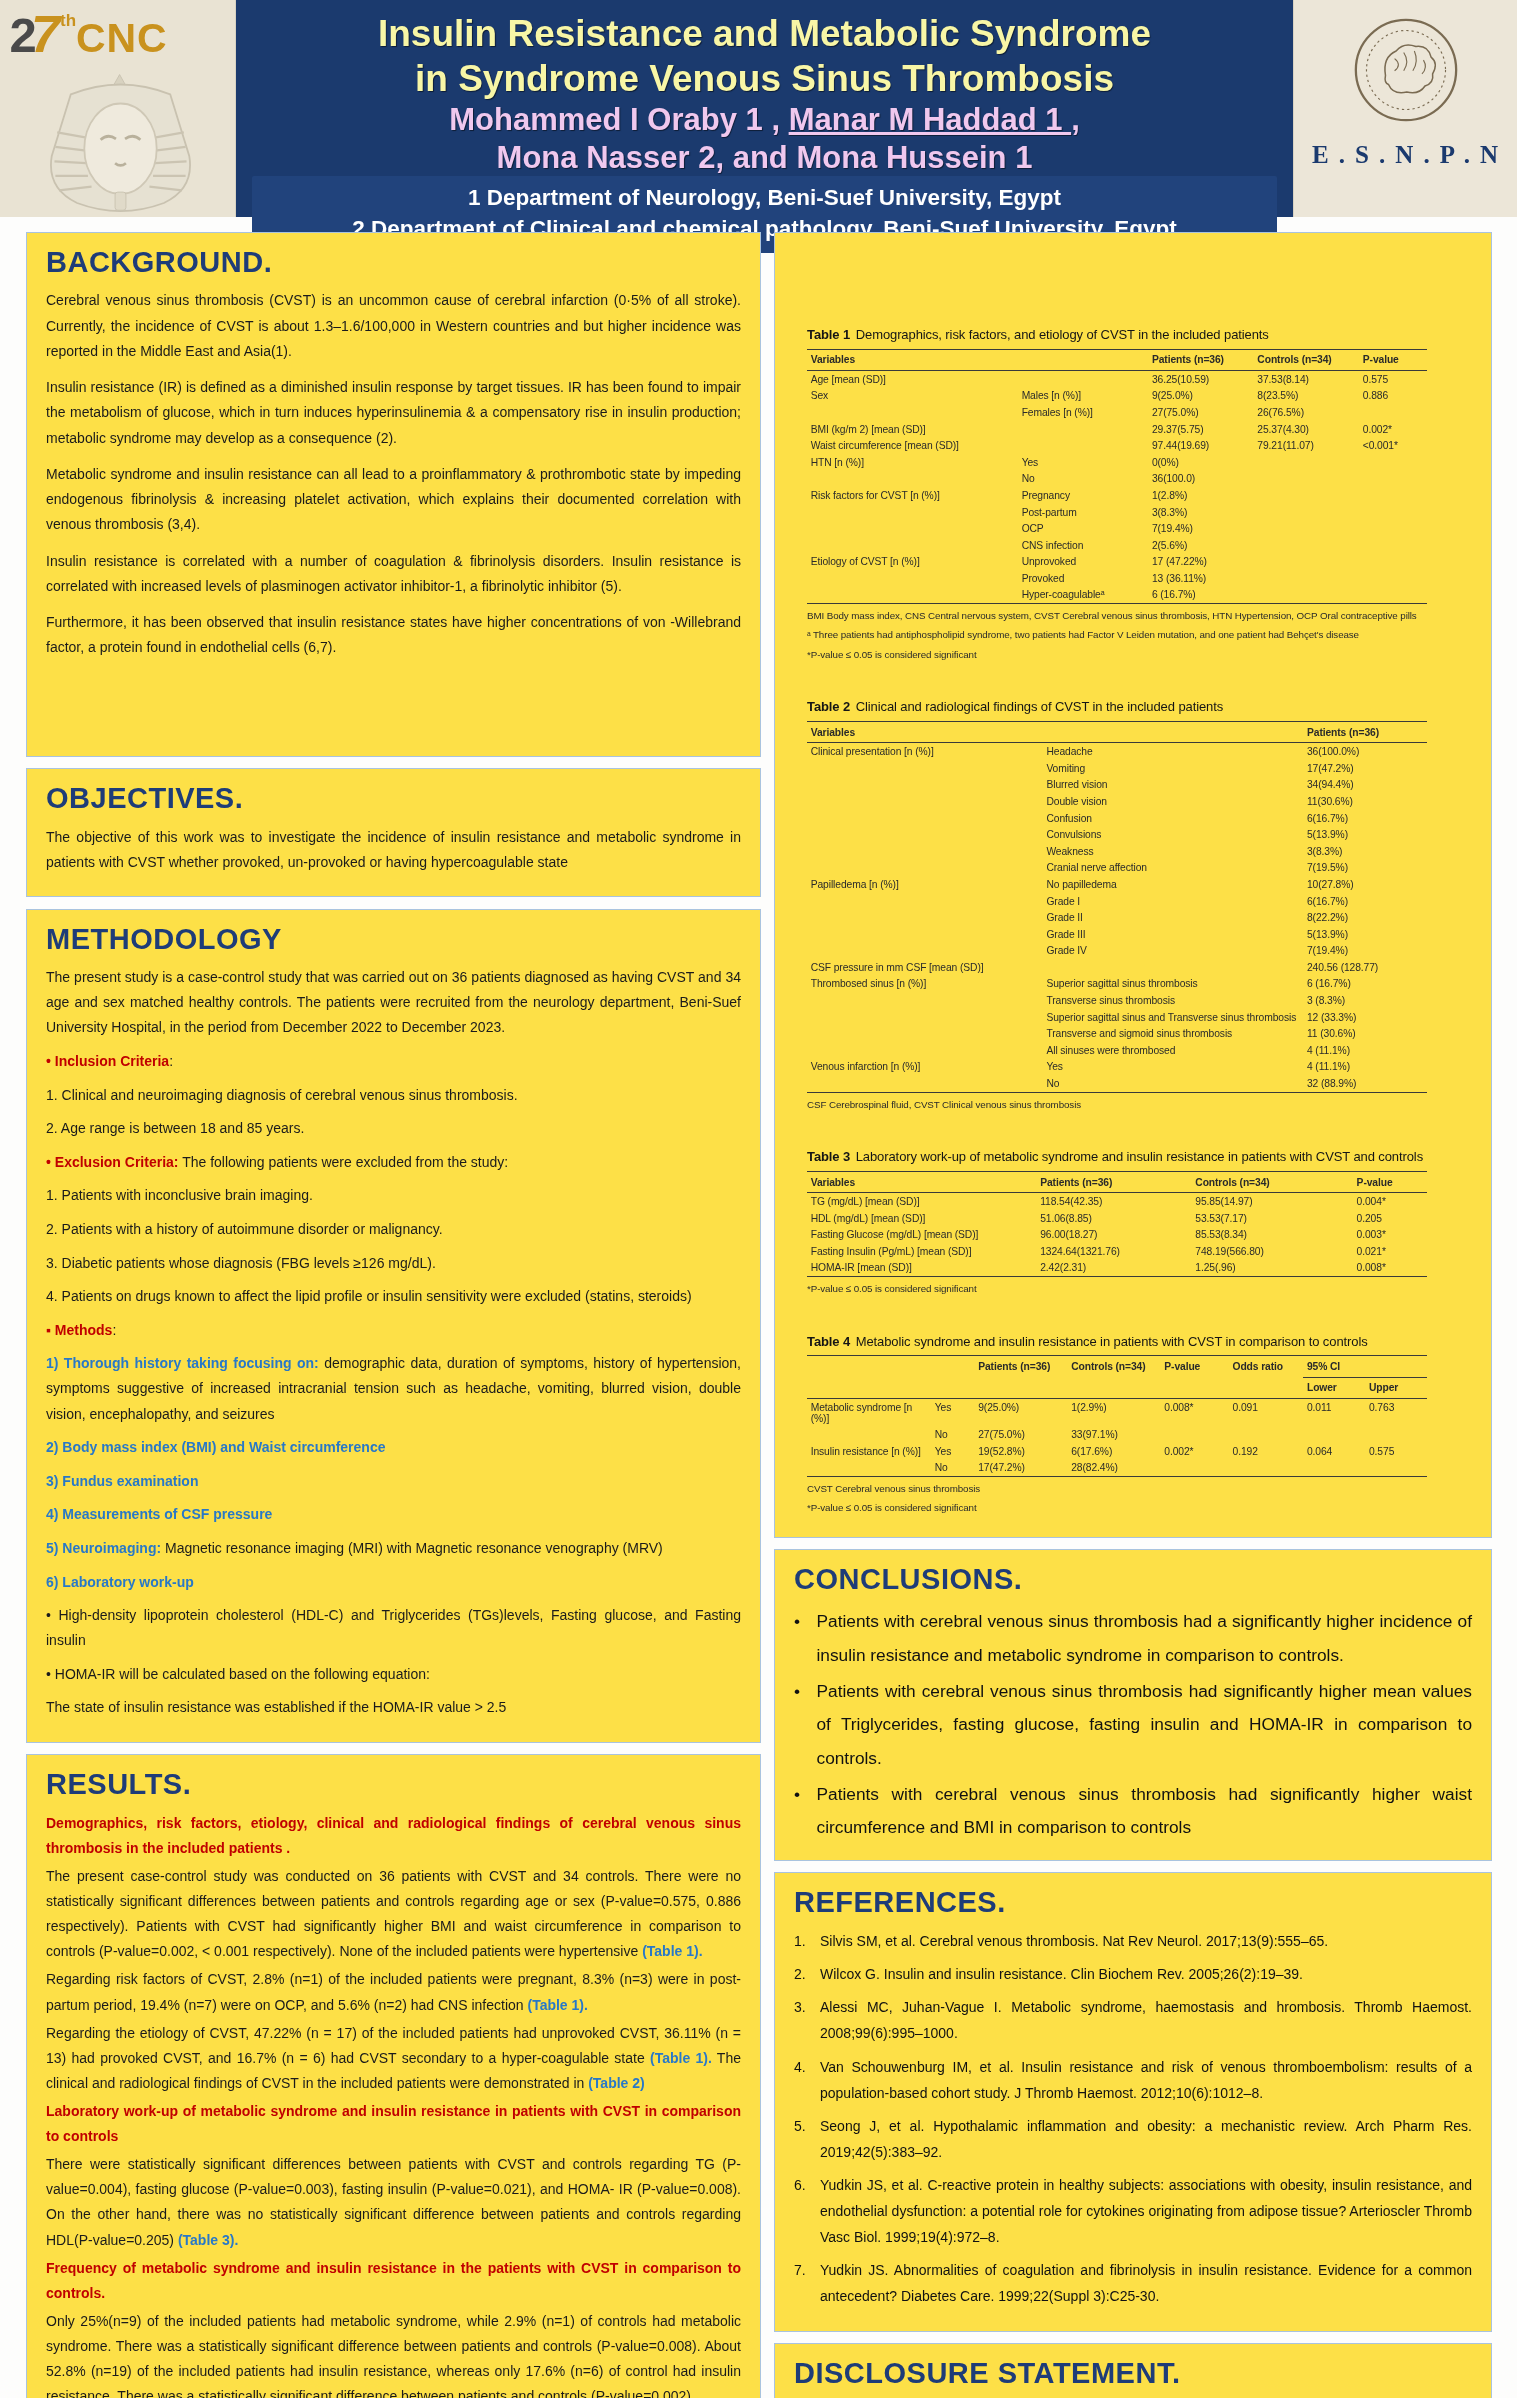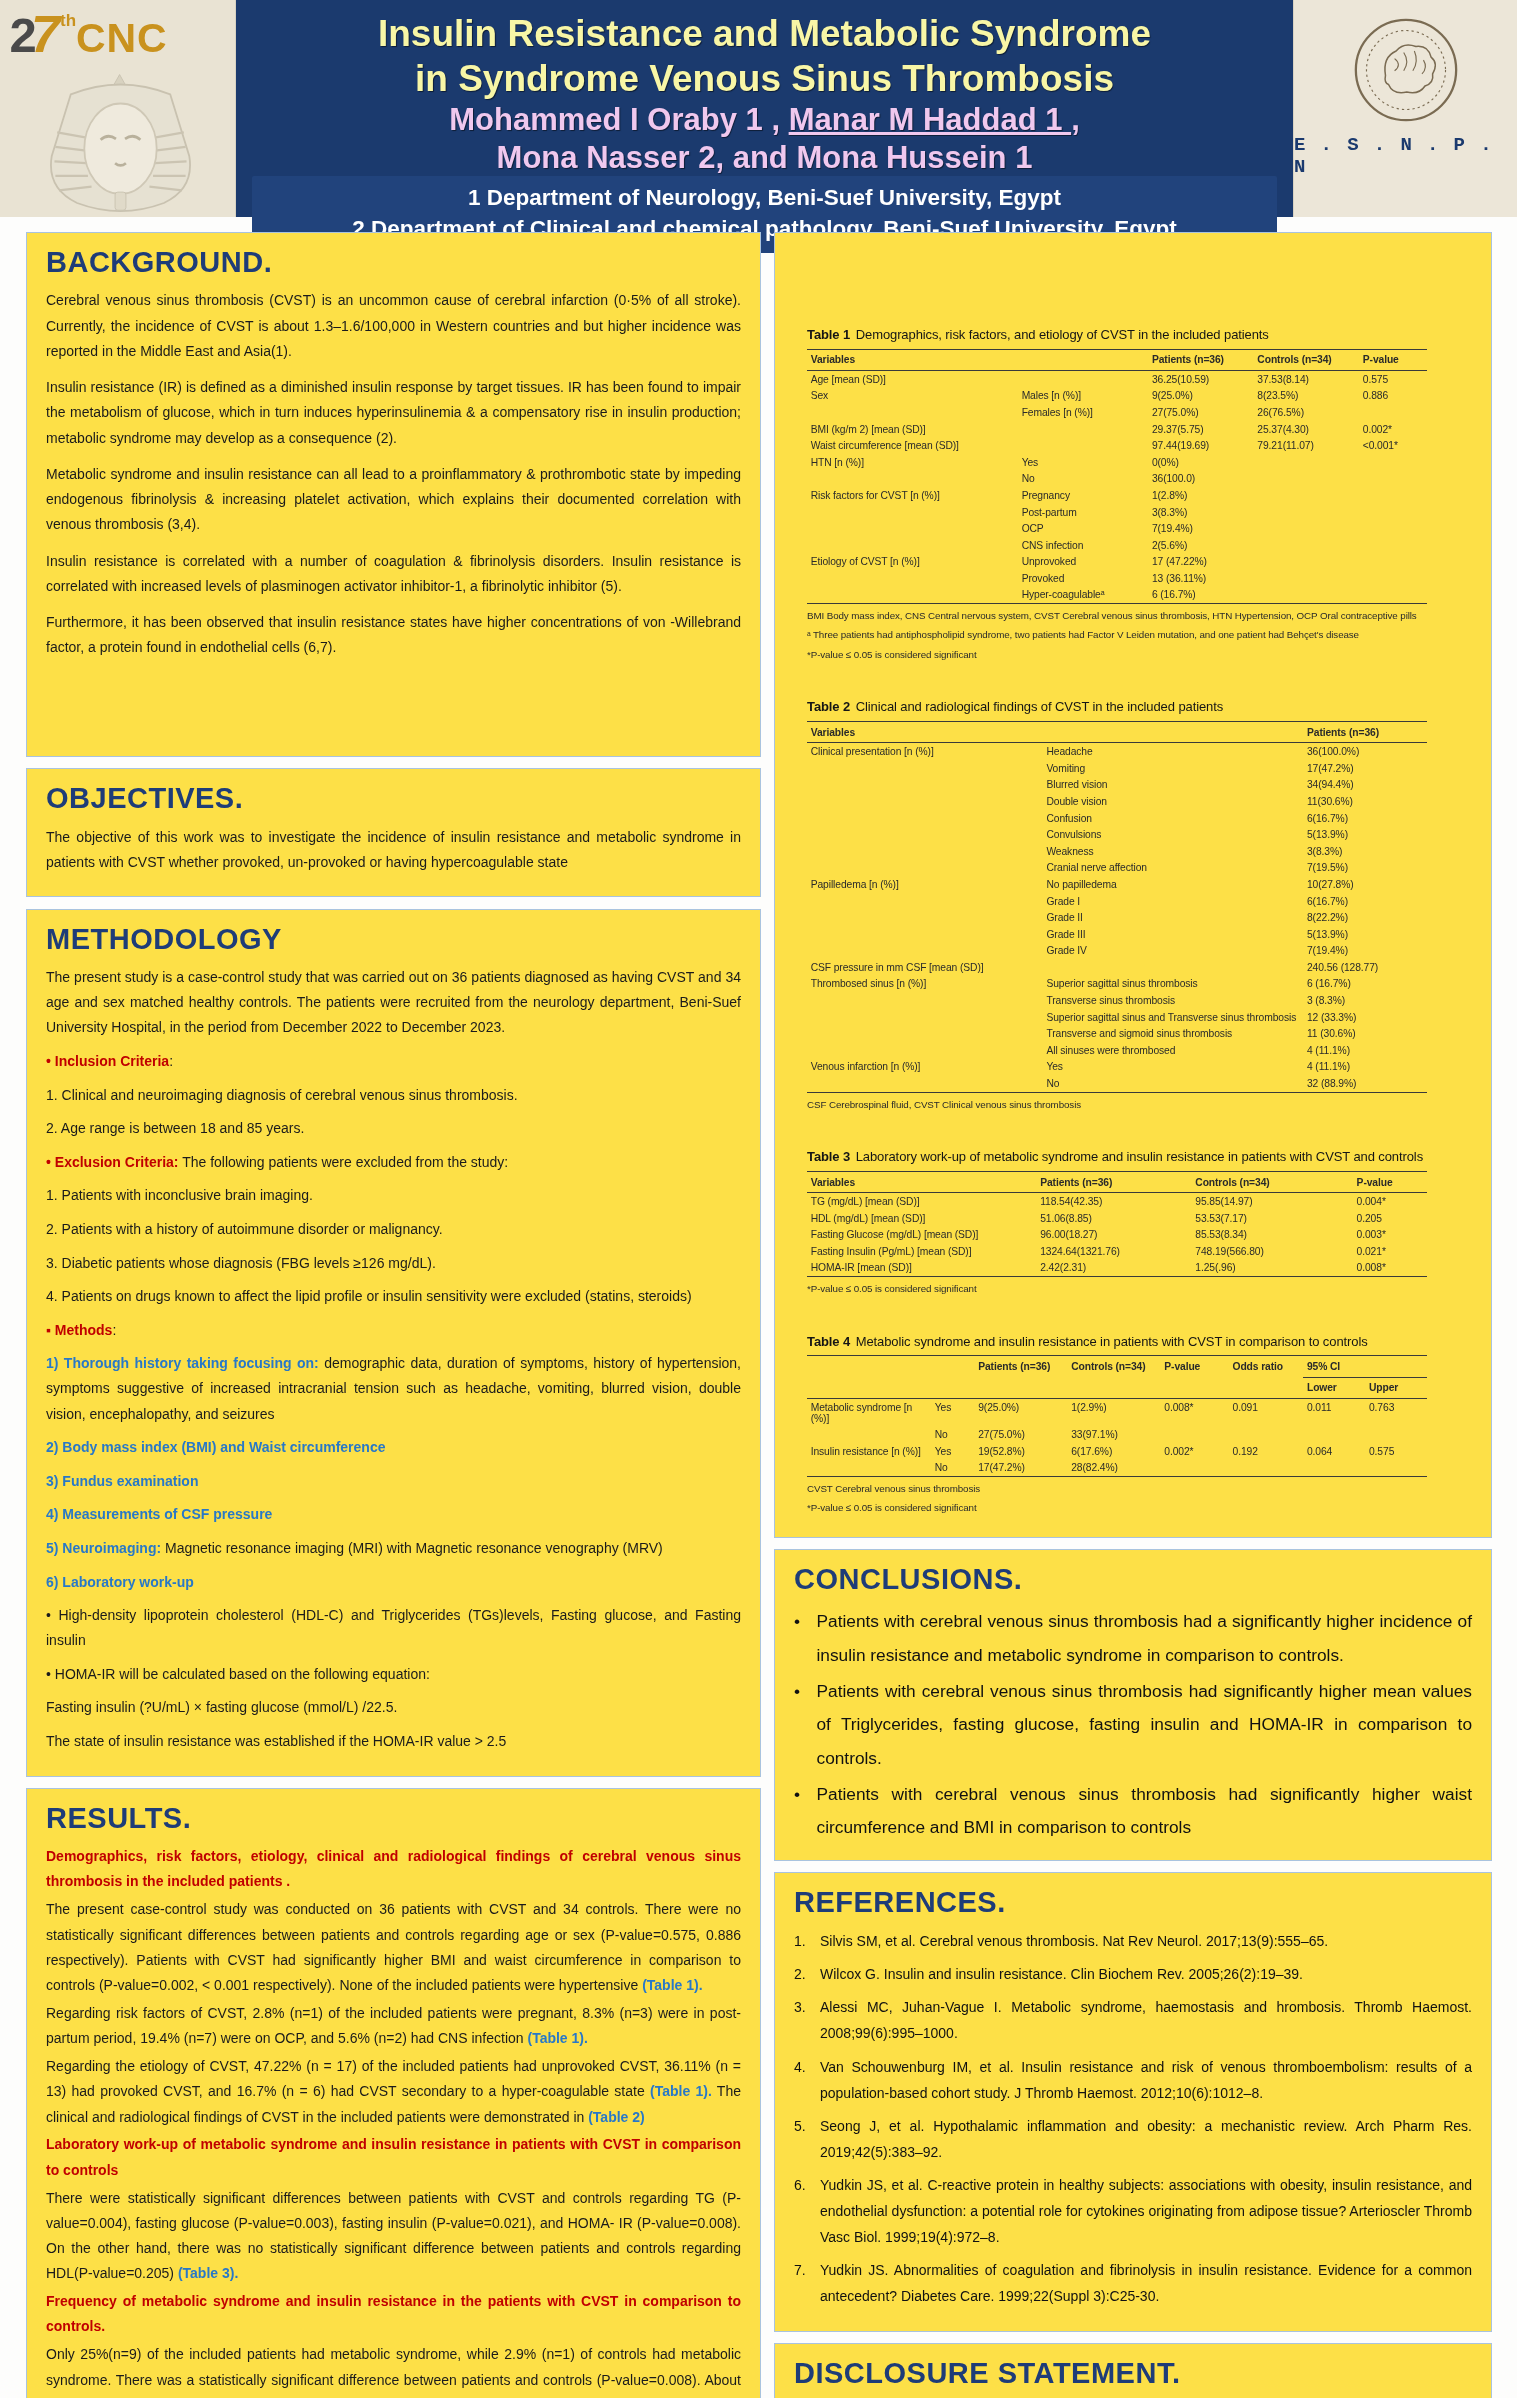--- a/index.html
+++ b/index.html
@@ -18,21 +18,21 @@
   .logo-th{ font-size:17px; font-weight:bold; color:var(--gold,#c9921e); vertical-align:26px; }
   .logo-cnc{ font-size:41px; font-weight:bold; color:var(--gold,#c9921e); letter-spacing:0.9px;}
   .mask-svg{ position:absolute; bottom:-5.6px; left:20.6px; }
   .header-center{ flex:1; background:var(--navy,#1b3a6e); display:flex; flex-direction:column; align-items:center; padding-top:11.2px; }
   .title-line{ color:var(--title-yellow,#f8f6a6); font-size:37px; font-weight:bold; line-height:1.22; text-align:center; text-shadow:0.9px 0.9px 0.9px rgba(0,0,0,.5); }
   .authors-line{ color:var(--author-pink,#f0c8ee); font-size:31px; font-weight:bold; line-height:1.2; text-align:center; text-shadow:0.9px 0.9px 0.9px rgba(0,0,0,.5);}
   .seg-u{ text-decoration:underline; }
   .affiliation-band{ margin-top:auto; width:97%; background:var(--band-navy,#21437c); padding:7.5px 0 9.4px; text-align:center; margin-bottom:7.5px; border-radius:1.9px;}
   .affiliation{ color:#ffffff; font-size:22.5px; font-weight:bold; line-height:1.35; }
   .society-panel{ width:225px; background:#ece6d8; display:flex; flex-direction:column; align-items:center; padding-top:13px; border-left:1.9px solid #d8d2c2;}
-  .society-name{ color:var(--navy,#1b3a6e); font-family:Liberation Mono, monospace; font-weight:bold; font-size:19px; letter-spacing:1.9px; margin-top:7px; }
+  .society-name{ color:var(--navy,#1b3a6e); font-family:Liberation Serif, serif; font-weight:bold; font-size:25px; letter-spacing:1.9px; margin-top:14px; }
   
   .body{ display:flex; gap:13px; padding:15px 26px 22.5px; align-items:stretch; }
   .col-left{ width:735px; display:flex; flex-direction:column; }
   .col-right{ flex:1; display:flex; flex-direction:column; }
   .box{ background:#fde047; border:1.9px solid var(--box-border,#a9c3de); padding:9.4px 19px 13px; margin-bottom:11.2px; }
   .box:last-child{ margin-bottom:0; }
   .box-heading{ color:var(--heading-navy,#1e3c78); font-size:29px; font-weight:bold; letter-spacing:0.5px; margin:3.7px 0 9.4px; }
   .body-p{ font-size:14px; line-height:1.8; text-align:justify; margin-bottom:8.4px; color:#1b1b1b; }
   .bg-box{ min-height:525px; }
   .bg-box .body-p{ margin-bottom:11.2px; }
@@ -154,21 +154,20 @@
             <p class="body-p"><span> 4. Patients on drugs known to affect the lipid profile or insulin sensitivity were excluded (statins, steroids)</span></p>
             <p class="body-p"><span class="seg-red">▪  Methods</span><span>:</span></p>
             <p class="body-p"><span class="seg-blue">1) Thorough history taking focusing on:</span><span> demographic data, duration of symptoms, history of hypertension, symptoms suggestive of increased intracranial tension such as headache, vomiting, blurred vision, double vision, encephalopathy, and seizures</span></p>
             <p class="body-p"><span class="seg-blue">2) Body mass index (BMI) and Waist circumference</span></p>
             <p class="body-p"><span class="seg-blue">3) Fundus examination</span></p>
             <p class="body-p"><span class="seg-blue">4) Measurements of CSF pressure</span></p>
             <p class="body-p"><span class="seg-blue">5) Neuroimaging:</span><span> Magnetic resonance imaging (MRI) with Magnetic resonance venography (MRV)</span></p>
             <p class="body-p"><span class="seg-blue">6) Laboratory work-up</span></p>
             <p class="body-p"><span>• High-density lipoprotein cholesterol (HDL-C) and Triglycerides (TGs)levels, Fasting glucose, and Fasting insulin</span></p>
             <p class="body-p"><span>• HOMA-IR will be calculated based on the following equation:</span></p>
-            <p class="body-p"><span>Fasting insulin (?U/mL) × fasting glucose (mmol/L) /22.5.</span></p>
             <p class="body-p"><span>The state of insulin resistance was established if the HOMA-IR value &gt; 2.5</span></p>
           </div>
       </section>
 
       <section class="box results-box">
         <div class="box-heading">RESULTS.</div>
         <div>
             <p class="body-p"><span class="seg-red">Demographics, risk factors, etiology, clinical and radiological findings of cerebral venous sinus thrombosis in the included patients .</span></p>
             <p class="body-p"><span>The present case-control study was conducted on 36 patients with CVST and 34 controls. There were no statistically significant differences between patients and controls regarding age or sex (P-value=0.575, 0.886 respectively). Patients with CVST had significantly higher BMI and waist circumference in comparison to controls (P-value=0.002, &lt; 0.001 respectively). None of the included patients were hypertensive </span><span class="seg-blue">(Table 1).</span></p>
             <p class="body-p"><span>Regarding risk factors of CVST, 2.8% (n=1) of the included patients were pregnant, 8.3% (n=3) were in post-partum period, 19.4% (n=7) were on OCP, and 5.6% (n=2) had CNS infection </span><span class="seg-blue">(Table 1).</span></p>

